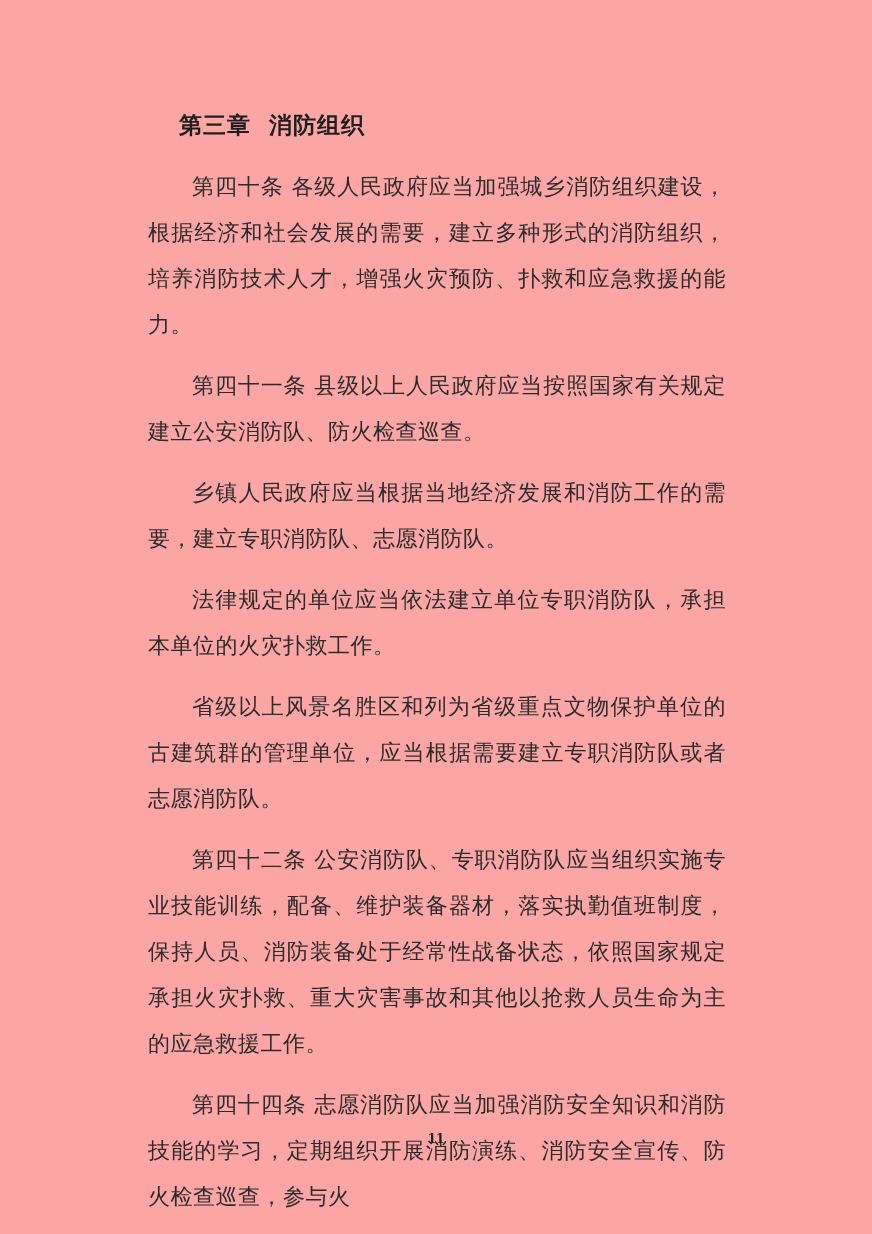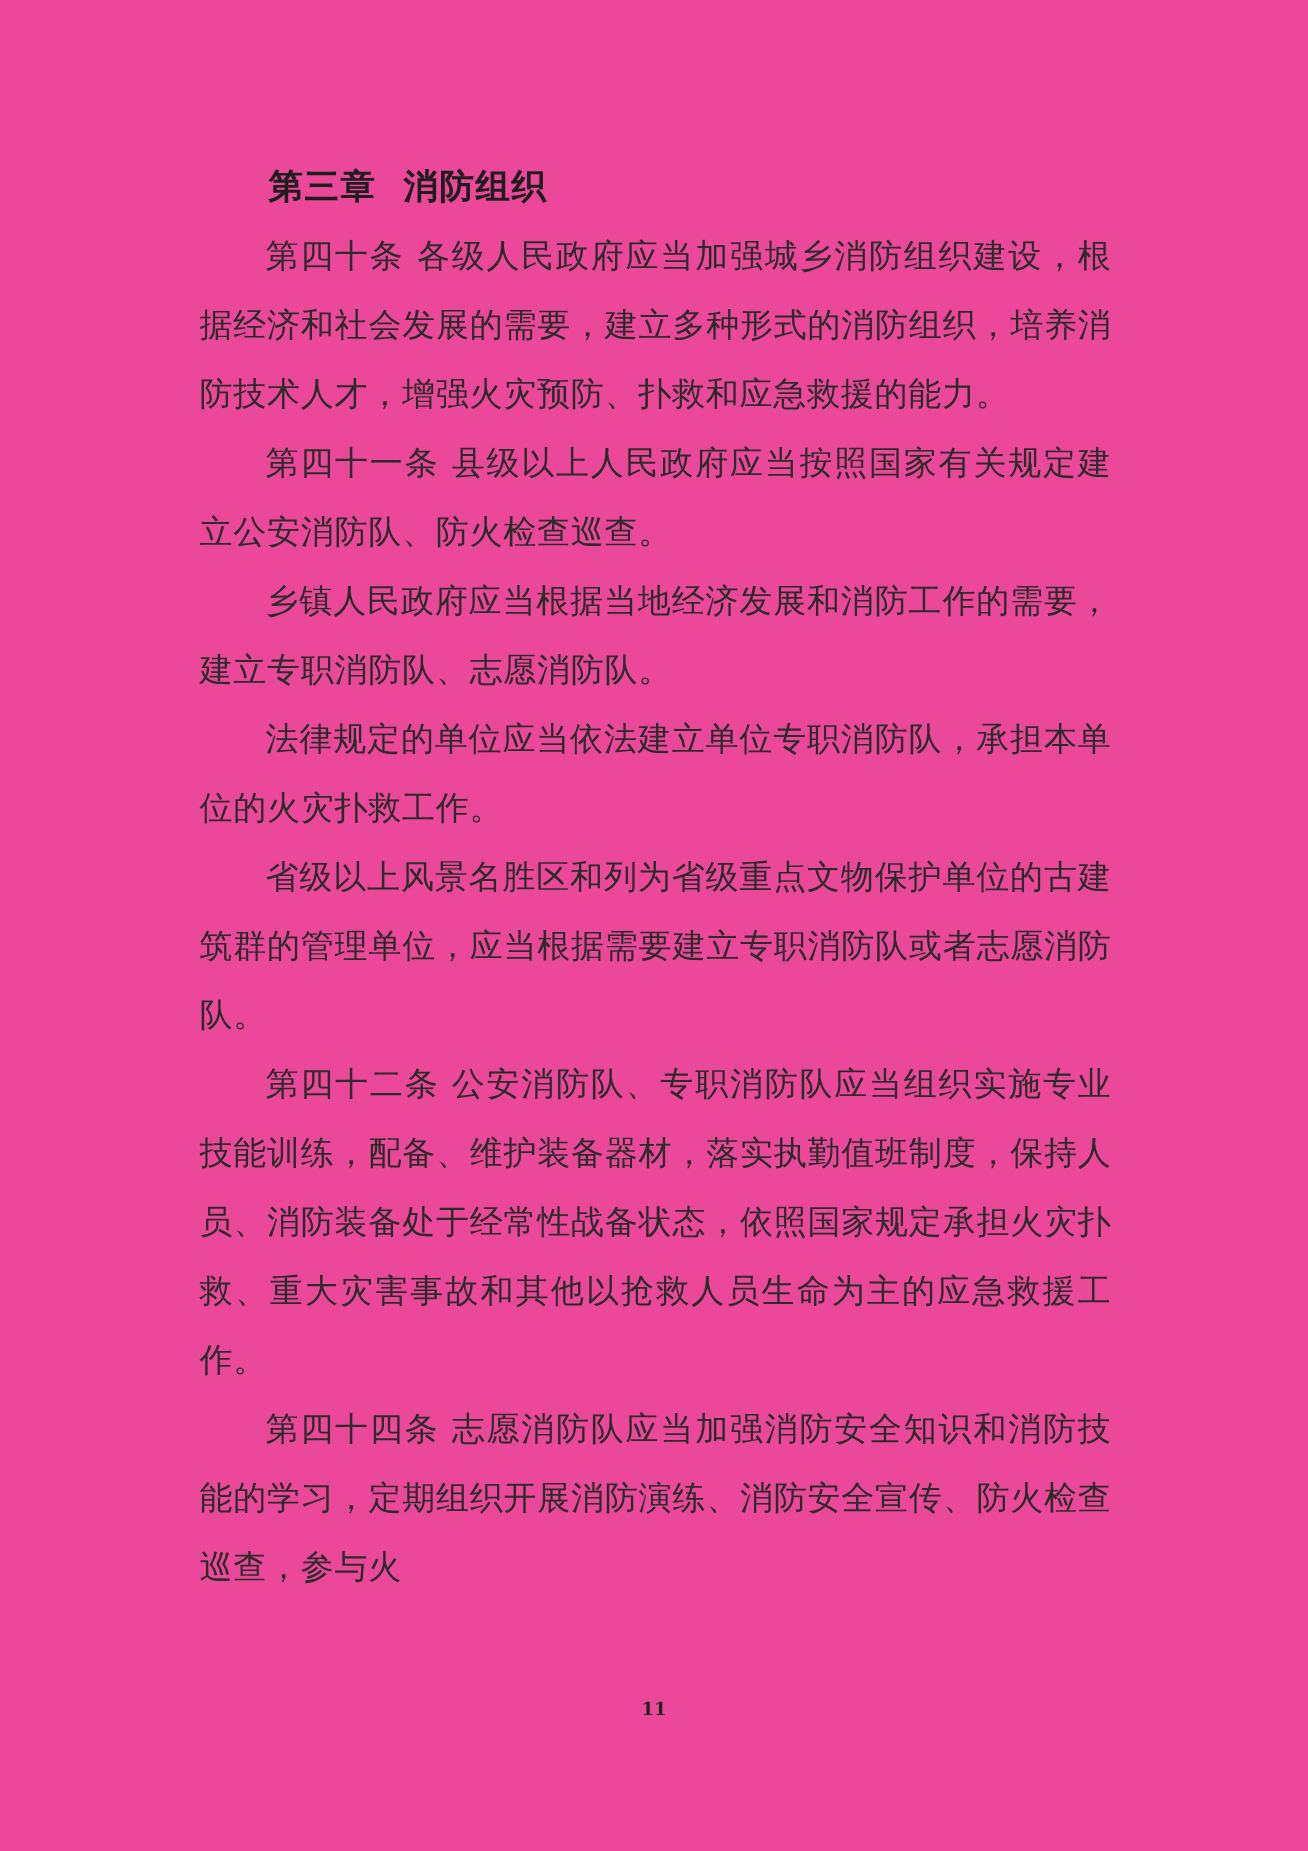--- a/index.html
+++ b/index.html
@@ -9,42 +9,42 @@
   body {
     width: 872px;
     height: 1234px;
     position: relative;
     background: #ffffff;
     overflow: hidden;
   }
   .page {
     position: absolute;
     inset: 0;
-    background: #ec4899;
+    background: #fca5a5;
     padding-left: 28px;
   }
   .content {
     position: absolute;
     left: 133px;
     top: 102px;
     width: 608px;
   }
   .chapter-heading {
     margin: 0;
     padding-left: 2em;
     font-family: "DejaVu Sans", "Liberation Sans", sans-serif;
     font-weight: 700;
     font-size: 23px;
     line-height: 47px;
     color: #1e1e1e;
     letter-spacing: 1px;
     white-space: pre;
   }
   .para {
-    margin: 0;
+    margin: 15px;
     font-family: "DejaVu Serif", "Liberation Serif", serif;
     font-size: 22px;
     line-height: 46px;
     color: #2b2b2b;
     text-indent: 2em;
     text-align: justify;
     text-justify: inter-ideograph;
     letter-spacing: 0.5px;
   }
   .page-number {

